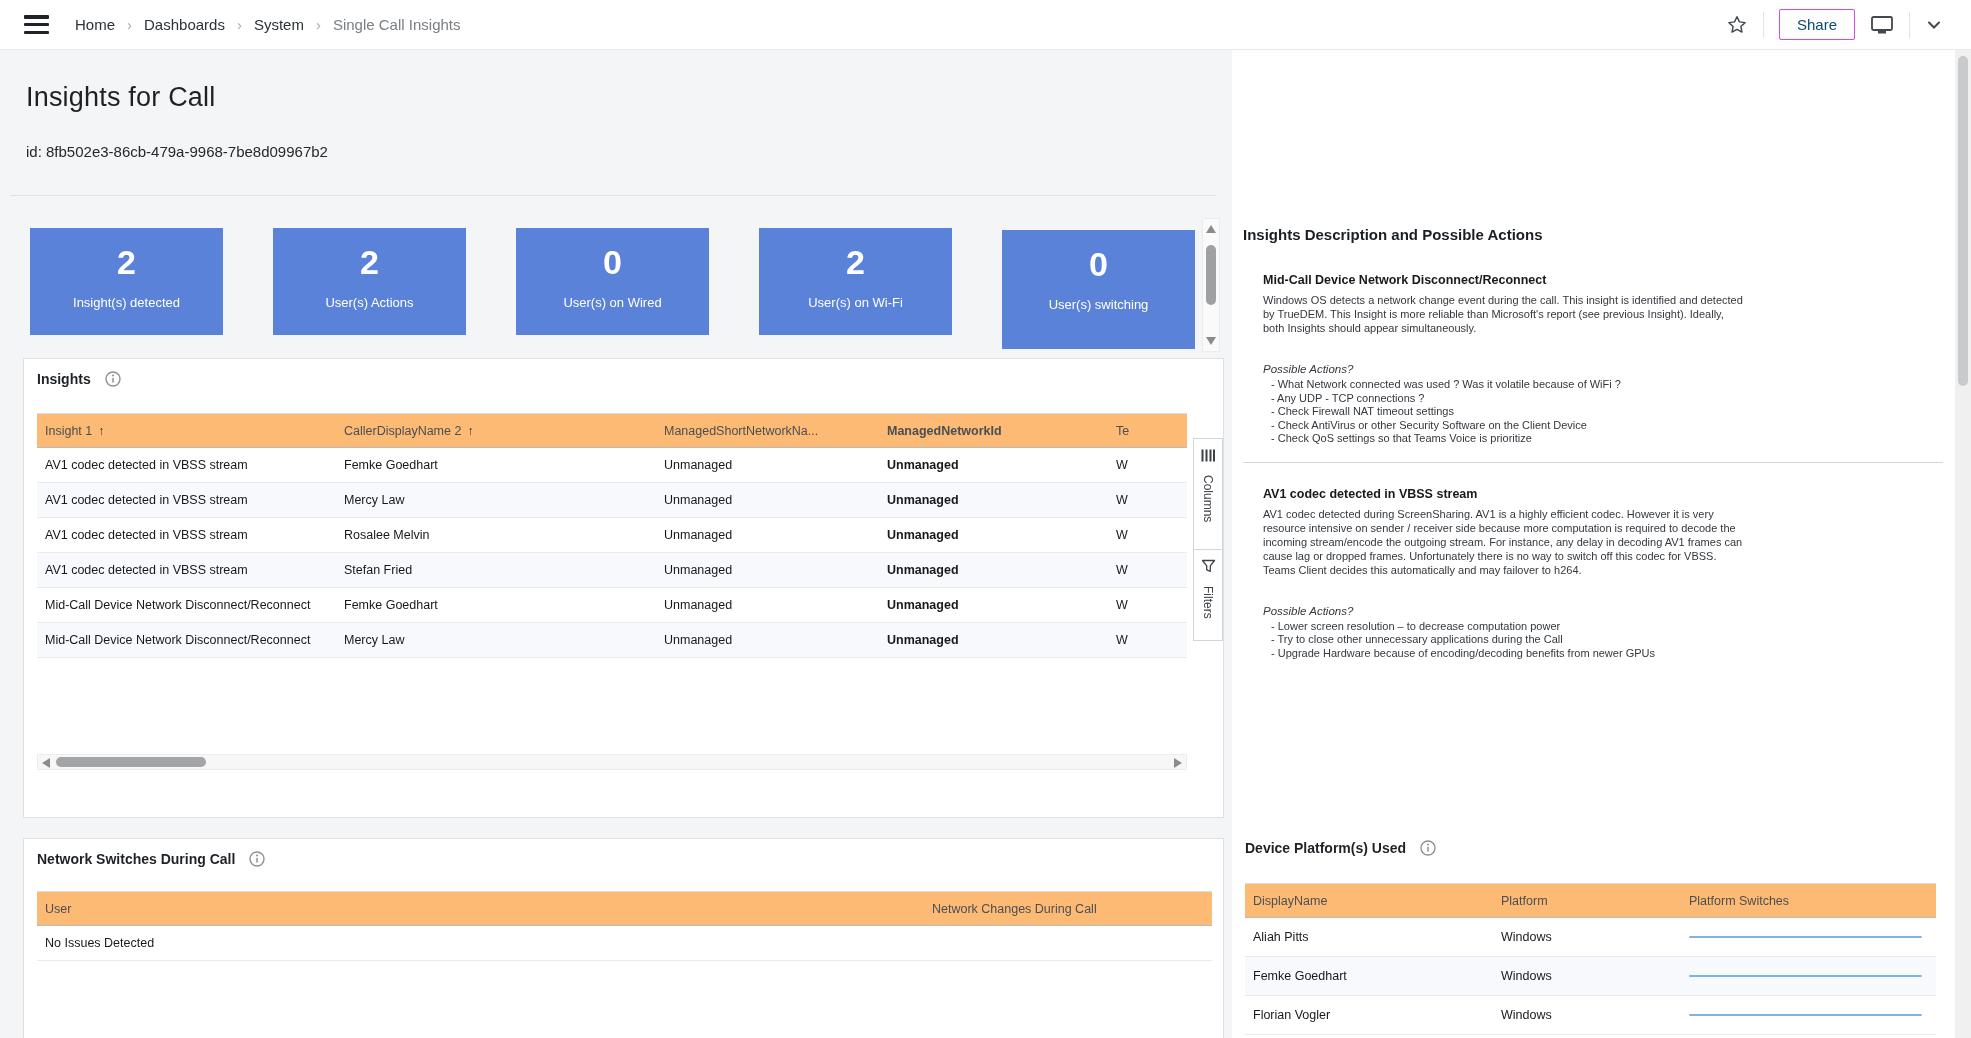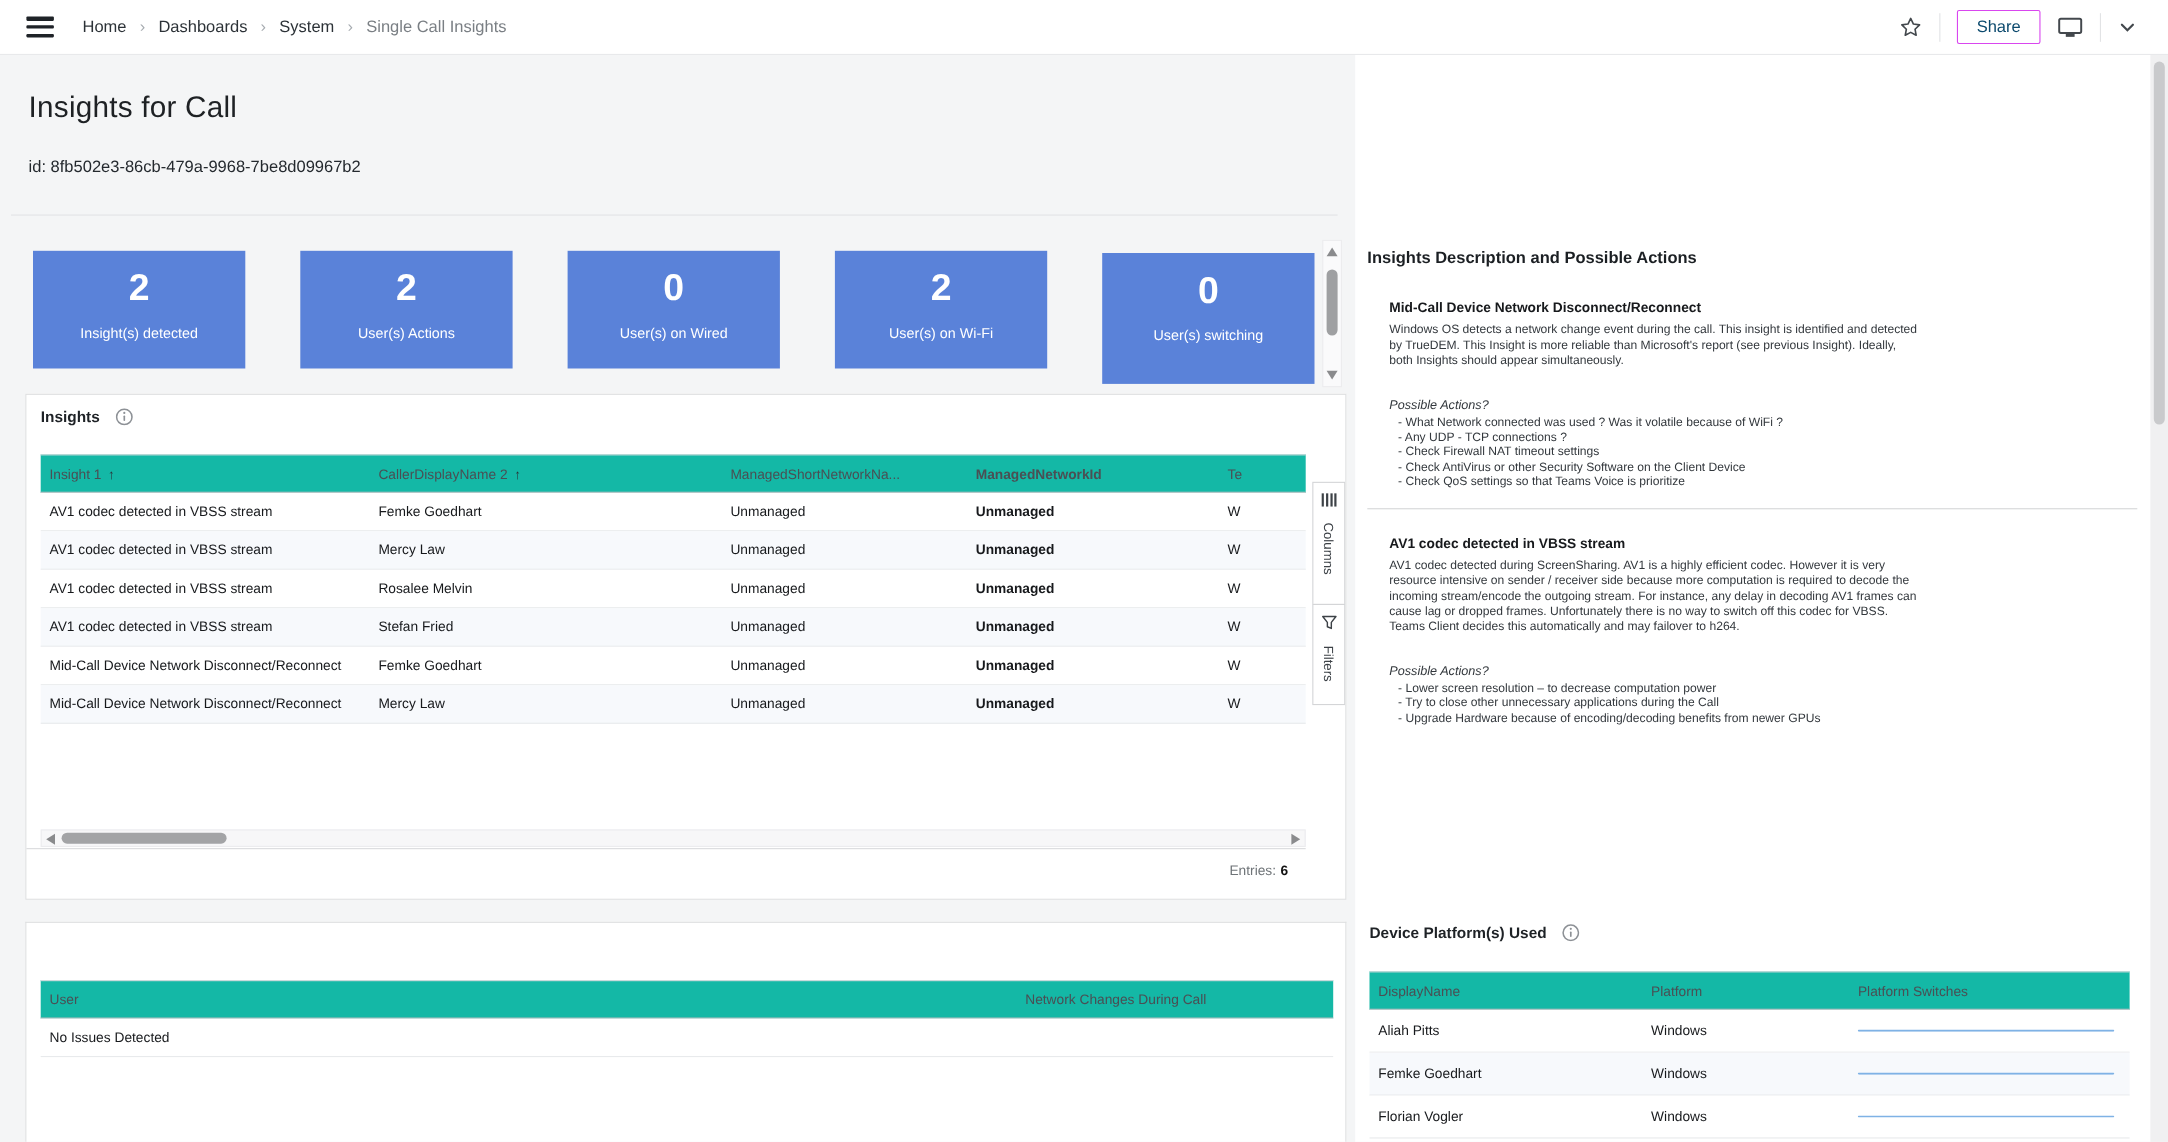--- a/index.html
+++ b/index.html
@@ -60,21 +60,21 @@
 
   
   .panel { position:absolute; background:#fff; border:1px solid #dfe0e2; }
   .panel-head { display:flex; align-items:center; gap:14px; padding:12px 13px 0; }
   .panel-title { font-size:14px; font-weight:600; color:#1e2226; }
   .info-ic { display:flex; cursor:pointer; }
 
   
   .insights-panel { left:23px; top:308px; width:1201px; height:460px; }
   .grid { position:absolute; }
-  .g-head { display:flex; height:35px; align-items:center; background:#14b8a6;
+  .g-head { display:flex; height:35px; align-items:center; background:#fdba74;
     border-top:1px solid #dcdde0; border-bottom:1px solid #b7b9bc; }
   .g-head .cell { color:#4a4f54; font-size:12.5px; display:flex; align-items:center; gap:6px; }
   .g-row { display:flex; height:35px; align-items:center; border-bottom:1px solid #e8eaec; background:#fff; }
   .g-row.alt { background:#f7f9fc; }
   .cell { padding:0 8px; overflow:hidden; white-space:nowrap; font-size:12.5px; position:relative; flex:none; }
   .hsep::before { content:""; position:absolute; left:0; top:9px; bottom:9px; width:1px; background:#d9dadc; }
   .sort { color:#2c3237; font-size:12px; }
 
   .i-table { left:13px; top:54px; width:1150px; }
   .i-c0{width:299px;} .i-c1{width:320px;} .i-c2{width:223px;} .i-c3{width:229px;font-weight:bold;} .i-c4{width:79px;}
@@ -378,26 +378,33 @@
         <span class="vlabel">Filters</span>
       </div>
     </div>
 
     <div class="hscroll">
       <span class="tri tri-left"></span>
       <span class="thumb"></span>
       <span class="tri tri-right"></span>
     </div>
 
-    <div class="i-footer">
-      <span class="lab">Entries:</span><span class="val">6</span>
-    </div>
   </div>
 
   <div class="panel network-panel">
+    <div class="panel-head">
+      <span class="panel-title">Network Switches During Call</span>
+      <span class="info-ic">
+        <svg width="16" height="16" viewBox="0 0 16 16">
+            <circle cx="8" cy="8" r="7" fill="none" stroke="#8d9196" stroke-width="1.4"></circle>
+            <rect x="7.25" y="6.8" width="1.5" height="5" rx="0.7" fill="#8d9196"></rect>
+            <circle cx="8" cy="4.4" r="1" fill="#8d9196"></circle>
+          </svg>
+      </span>
+    </div>
     <div class="grid n-table">
       <div class="g-head">
         <div class="cell n-c0">User</div>
         <div class="cell n-c1 hsep">Network Changes During Call</div>
       </div>
       <div class="g-row">
         <div class="cell n-c0">No Issues Detected</div>
         <div class="cell n-c1"></div>
       </div>
     </div>

